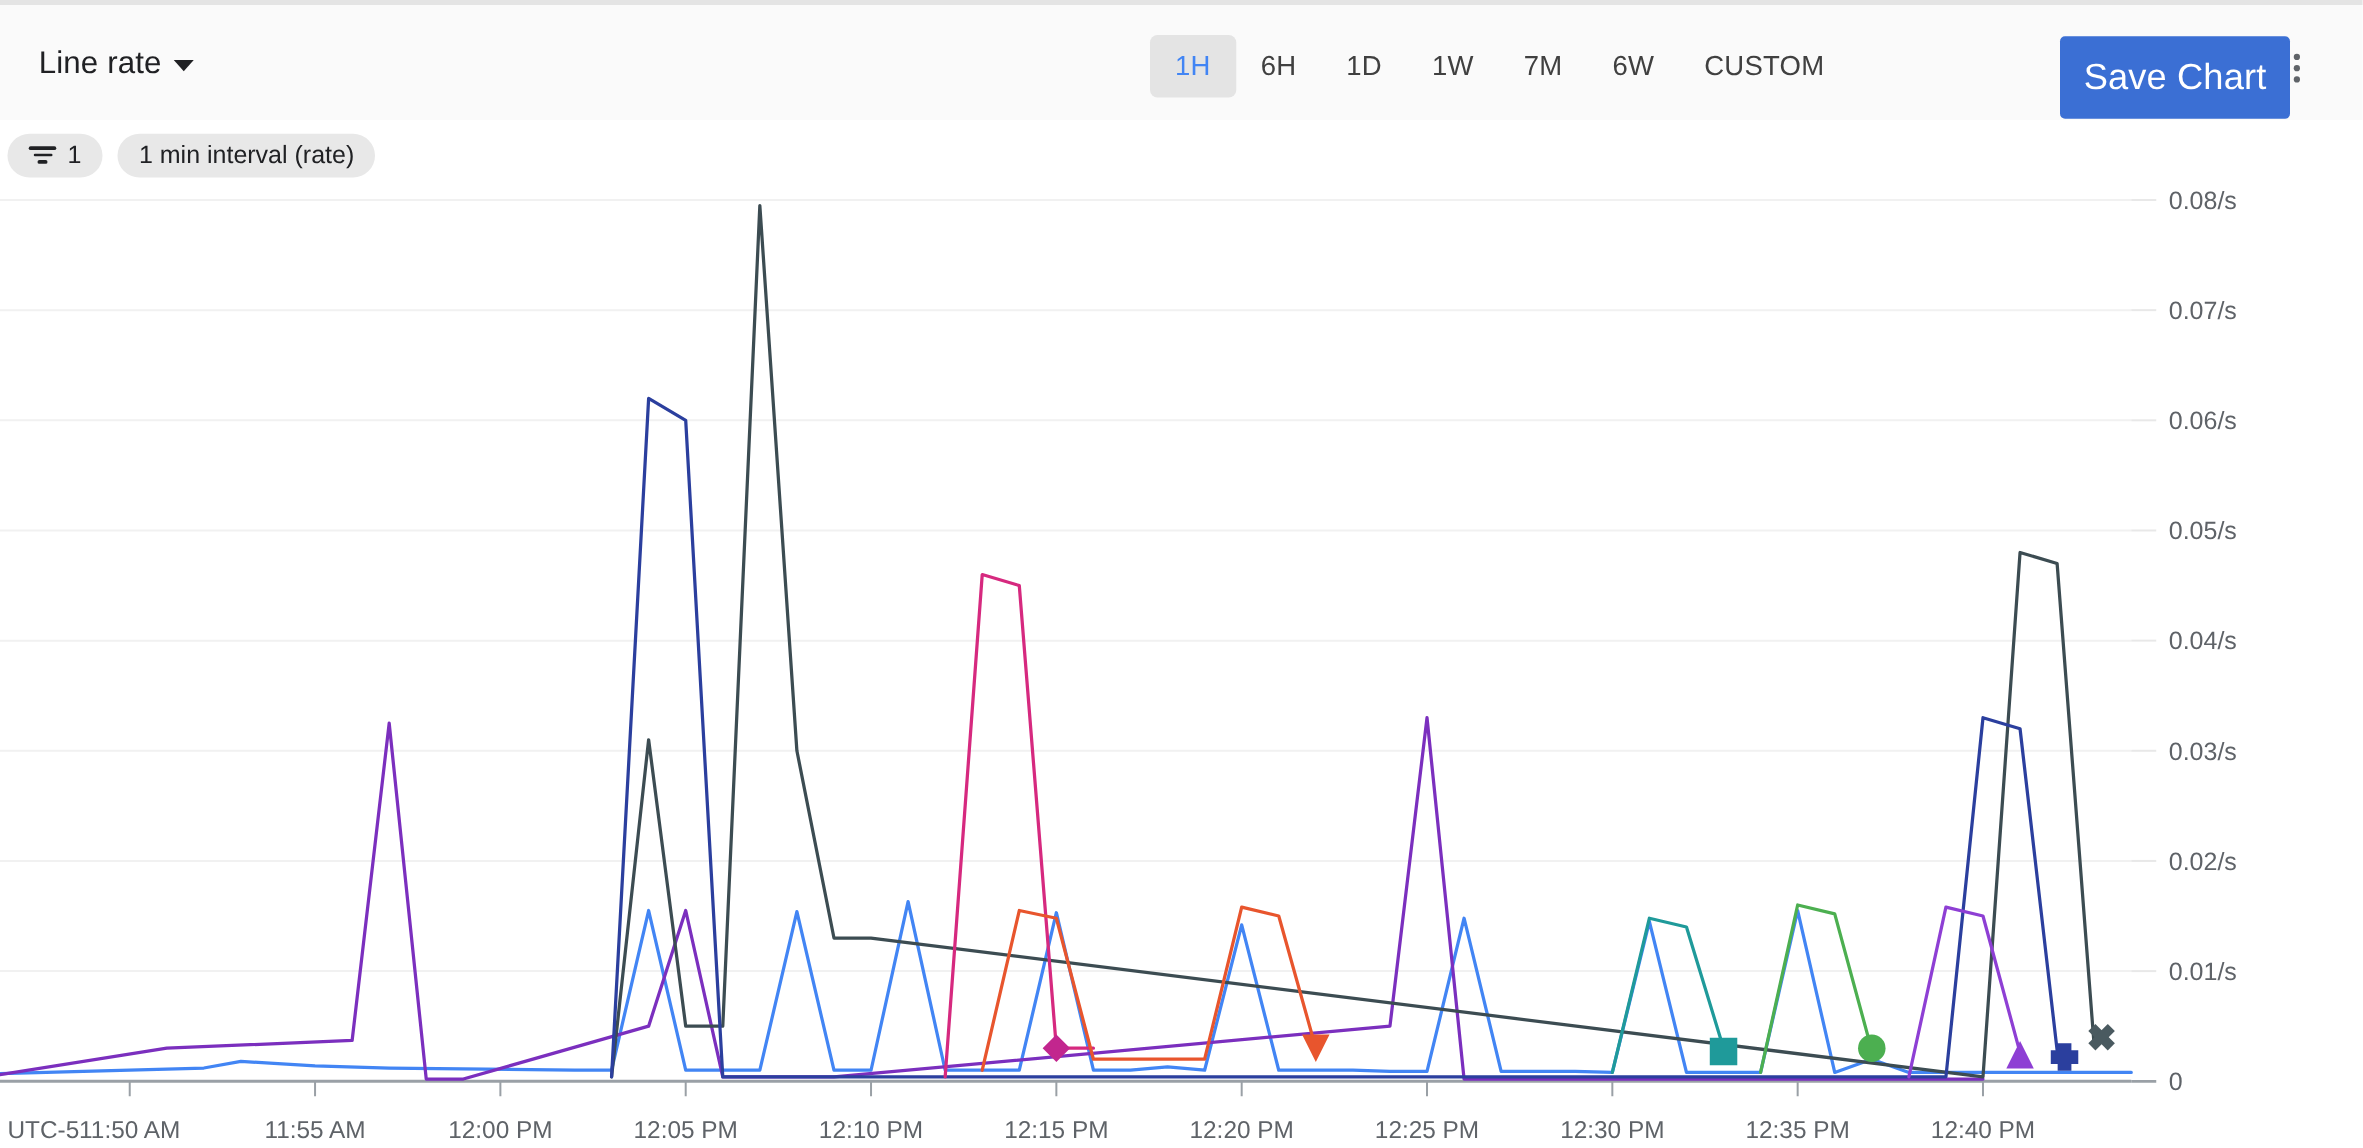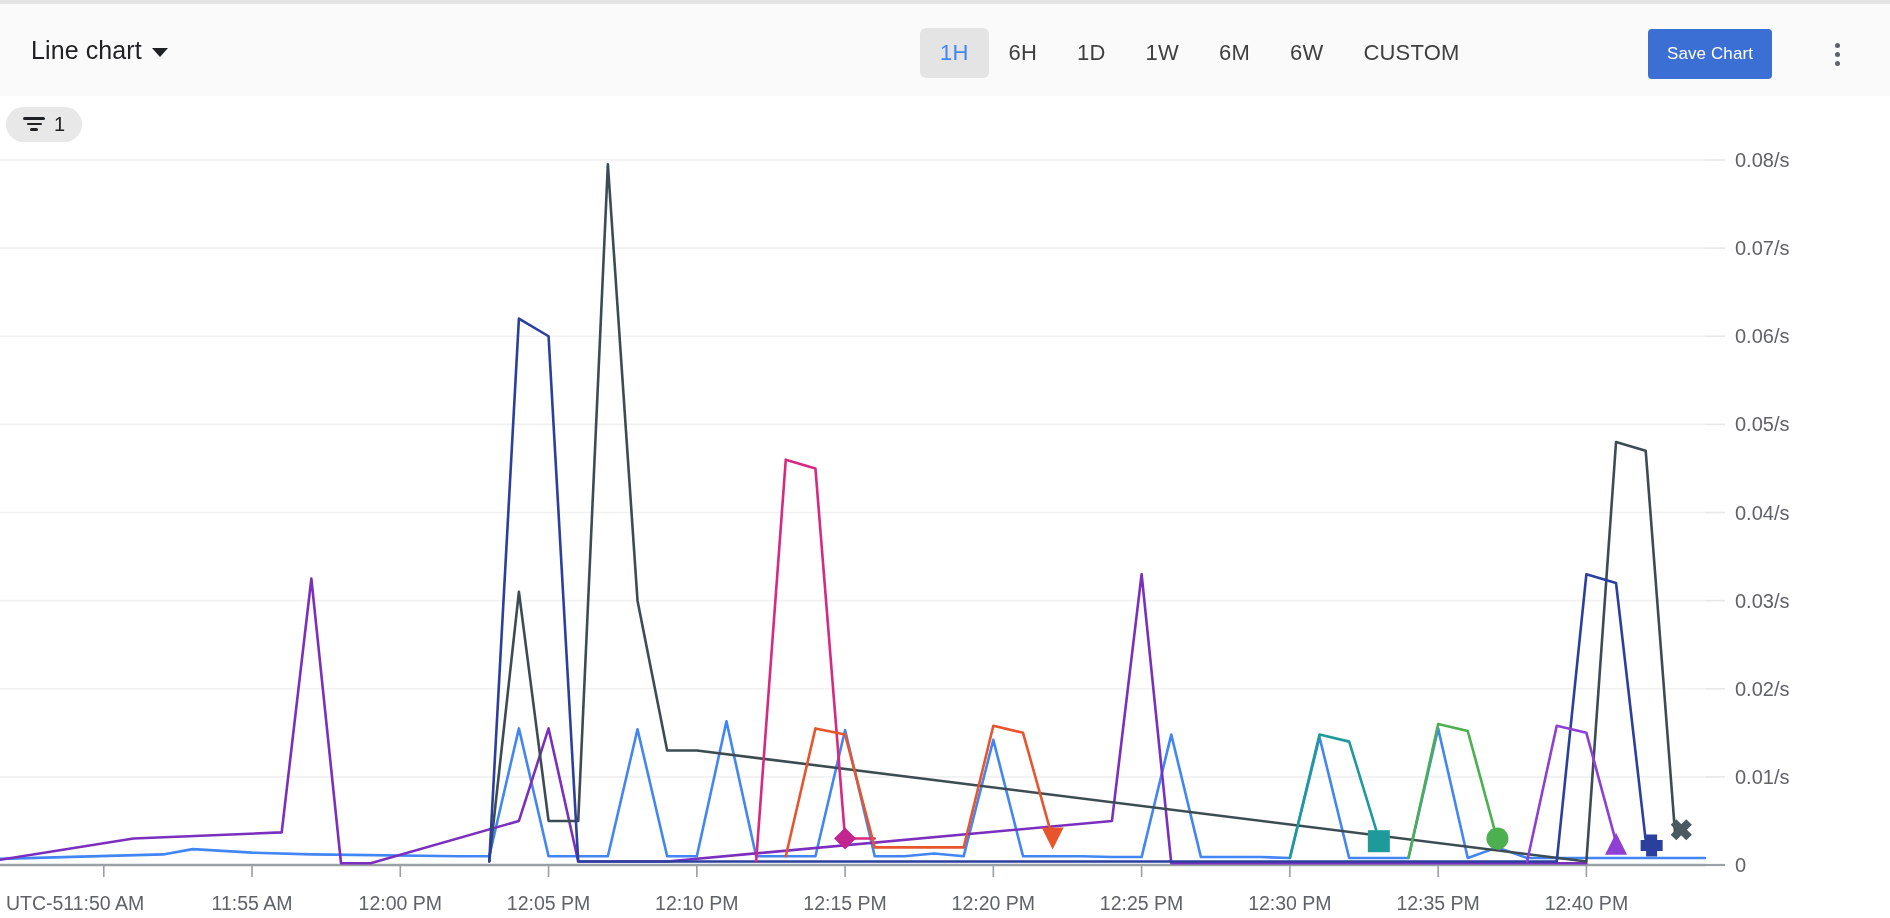--- a/index.html
+++ b/index.html
@@ -68,25 +68,25 @@
   }
   .range-btn.active {
     background: #e4e4e4;
     color: #4285f4;
   }
 
   #save-chart-button {
     position: absolute;
     left: 1648px;
     top: 25px;
-    height: 50px;
+    height: 66px;
     padding: 0 19px;
     background: #3b6fd4;
     color: #ffffff;
-    font-size: 17px;
+    font-size: 29px;
     border: none;
     border-radius: 4px;
     cursor: pointer;
     font-family: "Liberation Sans", sans-serif;
     letter-spacing: .1px;
   }
 
   #overflow-menu-button {
     position: absolute;
     left: 1817px;
@@ -173,30 +173,30 @@
   }
   .tick-mark { stroke: #9aa0a6; stroke-width: 1.6; }
   .series-path { fill: none; stroke-width: 2.6; stroke-linejoin: round; stroke-linecap: round; }
 </style>
 </head>
 <body>
 
 <div id="toolbar">
 
   <div id="chart-type-select">
-    <span class="label">Line chart</span>
+    <span class="label">Line rate</span>
     <span class="caret"></span>
   </div>
 
   <div id="range-group">
       <button class="range-btn active">1H</button>
       <button class="range-btn">6H</button>
       <button class="range-btn">1D</button>
       <button class="range-btn">1W</button>
-      <button class="range-btn">6M</button>
+      <button class="range-btn">7M</button>
       <button class="range-btn">6W</button>
       <button class="range-btn">CUSTOM</button>
     </div>
 
   <button id="save-chart-button">Save Chart</button>
 
   <button id="overflow-menu-button">
     <i></i>
     <i></i>
     <i></i>
@@ -204,20 +204,23 @@
 </div>
 
 <div id="chip-row">
     <button class="chip">
       <span class="filter-glyph">
         <span></span>
         <span></span>
         <span></span>
       </span>
       <span>1</span>
+    </button>
+    <button class="chip">
+      <span>1 min interval (rate)</span>
     </button>
   </div>
 
 <div id="plot-area">
   <svg id="plot-svg" width="1890" height="768">
       <line x1="0" y1="10" x2="1705" y2="10" stroke="#f1f1f1" stroke-width="1.6"></line>
       <text x="1735" y="17" class="ytick-label">0.08/s</text>
       <line x1="1705" y1="10" x2="1725" y2="10" stroke="#e8e8e8" stroke-width="1.6"></line>
       <line x1="0" y1="98.12499999999989" x2="1705" y2="98.12499999999989" stroke="#f1f1f1" stroke-width="1.6"></line>
       <text x="1735" y="105.12499999999989" class="ytick-label">0.07/s</text>

